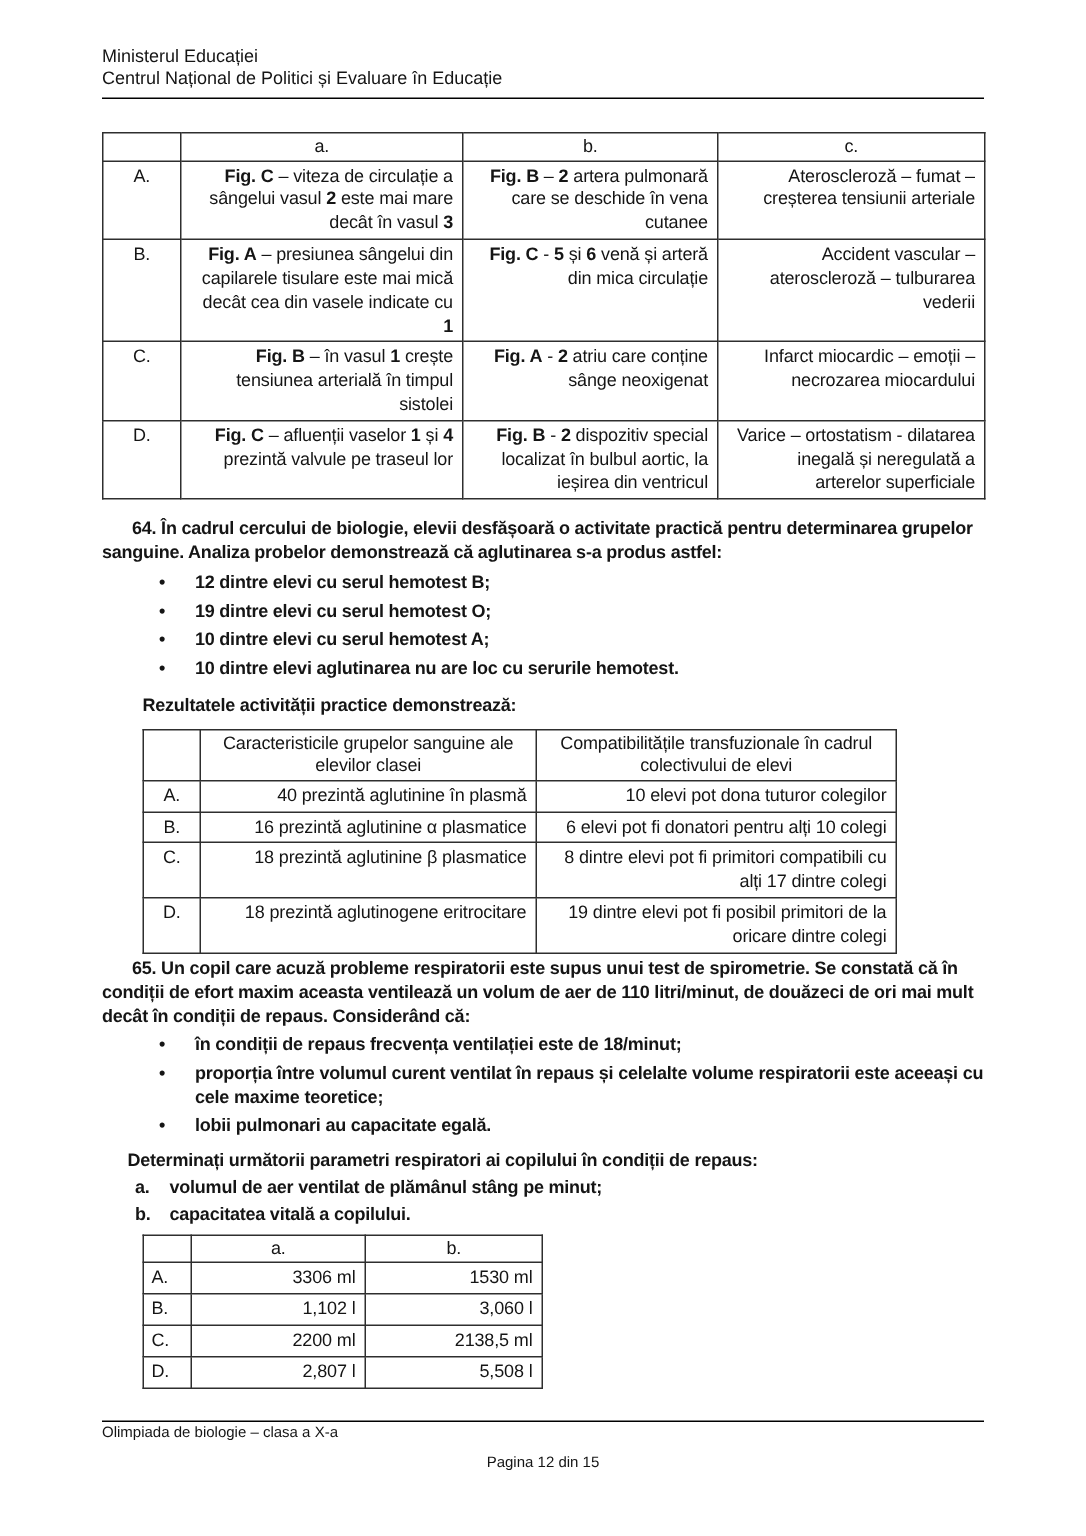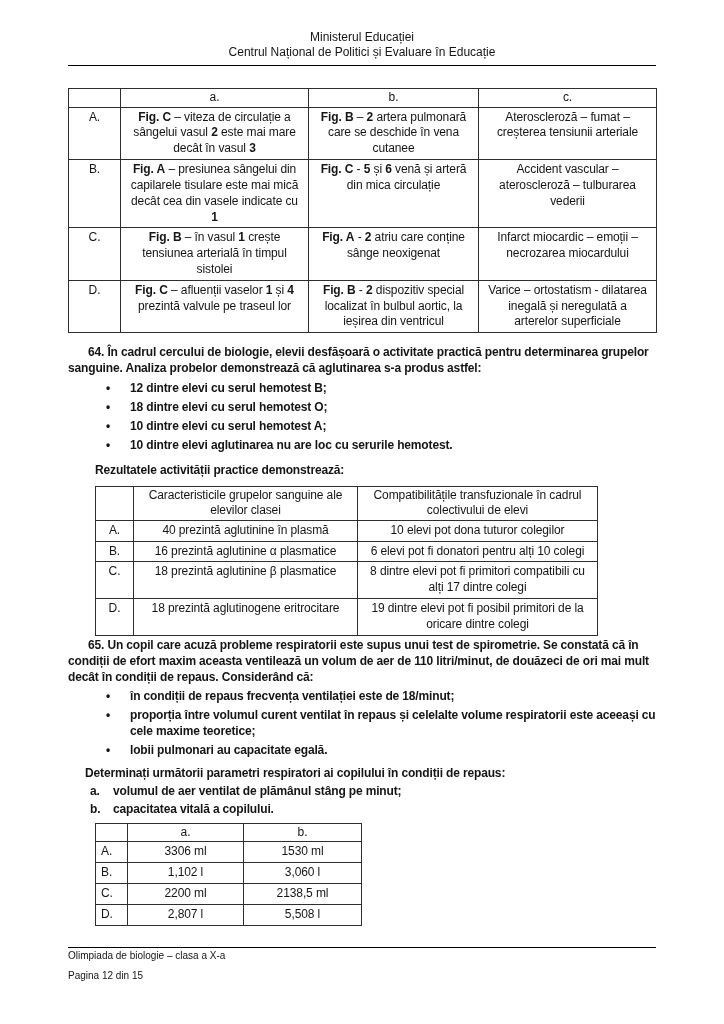--- a/index.html
+++ b/index.html
@@ -3,27 +3,27 @@
 <meta charset="utf-8">
 <style>
   *{margin:0;padding:0;box-sizing:border-box}
   html,body{background:#ffffff}
   .page{
     position:relative;width:724px;height:1024px;margin:0 auto;background:#fff;
     color:#151515;font-family:"Liberation Sans","DejaVu Sans",sans-serif;
     font-size:12px;overflow:hidden;
   }
   .content{padding:30px 68px 0}
-  .doc-header{text-align:center;font-size:12px;line-height:1.28}
+  .doc-header{font-size:12px;line-height:1.28}
   .rule{border-bottom:1px solid #000;margin-top:4px}
 
   table.tbl{border-collapse:collapse;table-layout:fixed}
   .tbl th,.tbl td{
     border:1px solid #2e2e2e;padding:2px 6px;vertical-align:top;line-height:1.32;
-    font-size:12px;text-align:center;font-weight:400;letter-spacing:-0.1px;word-wrap:break-word;
+    font-size:12px;text-align:right;font-weight:400;letter-spacing:-0.1px;word-wrap:break-word;
   }
   .tbl th{text-align:center;padding:1px 4px}
   .tbl td.lbl{text-align:center}
   .bold-h{font-weight:700}
 
   .options-tbl{margin-top:22px;width:588px}
 
   .para{font-weight:700;line-height:1.33;letter-spacing:-0.15px}
   .indent{text-indent:20px;margin-top:12px}
   .bullets{list-style:none;margin-top:3px}
@@ -35,21 +35,21 @@
   .q65{margin-top:2px}
   .determine{margin:8px 0 0 17px}
   .subitem{display:flex;font-weight:700;margin:2px 0 0 22px;line-height:1.3;letter-spacing:-0.15px}
   .subitem .marker{width:23px;flex:0 0 auto}
   .answers-tbl{margin:5px 0 0 27px;width:266px}
   .answers-tbl td.lbl{text-align:left;padding-left:5px}
 
   .doc-footer{position:absolute;left:68px;right:68px;top:947px;font-size:10px}
   .footer-rule{border-top:1px solid #000}
   .footer-left{margin-top:2px}
-  .footer-page{text-align:left;margin-top:9px}
+  .footer-page{text-align:center;margin-top:9px}
 </style>
 </head>
 <body>
 
 <div class="page">
   <div class="content">
 
     <div class="doc-header">
       <div>Ministerul Educației</div>
       <div>Centrul Național de Politici și Evaluare în Educație</div>
@@ -95,21 +95,21 @@
           <td><b>Fig. C</b> – afluenții vaselor <b>1</b> și <b>4</b> prezintă valvule pe traseul lor</td>
           <td><b>Fig. B</b> - <b>2</b> dispozitiv special localizat în bulbul aortic, la ieșirea din ventricul</td>
           <td>Varice – ortostatism - dilatarea inegală și neregulată a arterelor superficiale</td>
         </tr>
       </tbody>
     </table>
 
     <p class="para indent">64. În cadrul cercului de biologie, elevii desfășoară o activitate practică pentru determinarea grupelor sanguine. Analiza probelor demonstrează că aglutinarea s-a produs astfel:</p>
     <ul class="bullets">
       <li>12 dintre elevi cu serul hemotest B;</li>
-      <li>18 dintre elevi cu serul hemotest O;</li>
+      <li>19 dintre elevi cu serul hemotest O;</li>
       <li>10 dintre elevi cu serul hemotest A;</li>
       <li>10 dintre elevi aglutinarea nu are loc cu serurile hemotest.</li>
     </ul>
     <p class="para lead">Rezultatele activității practice demonstrează:</p>
 
     <table class="tbl results-tbl">
       <colgroup>
           <col style="width:38px">
           <col style="width:224px">
           <col style="width:240px">

